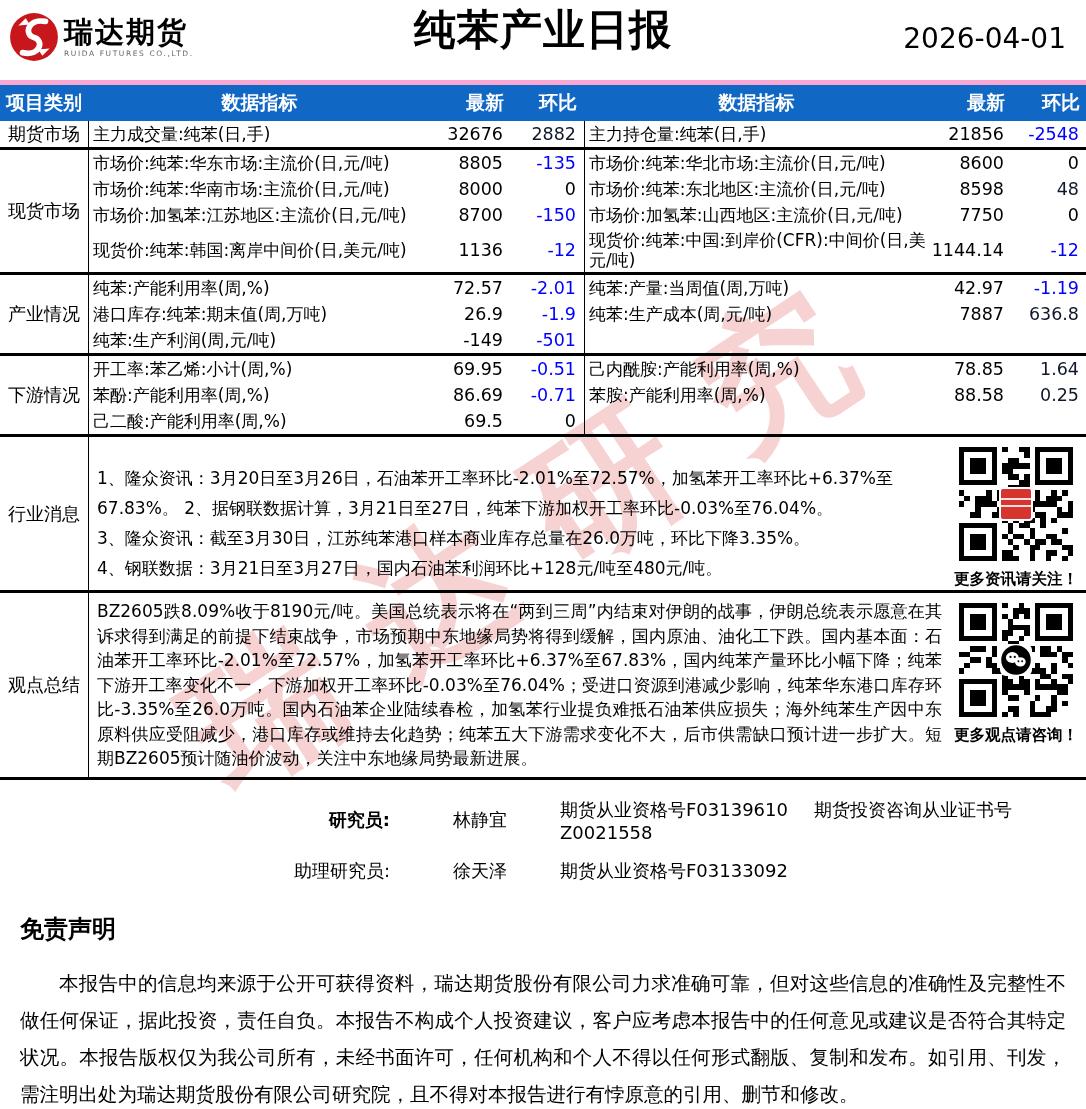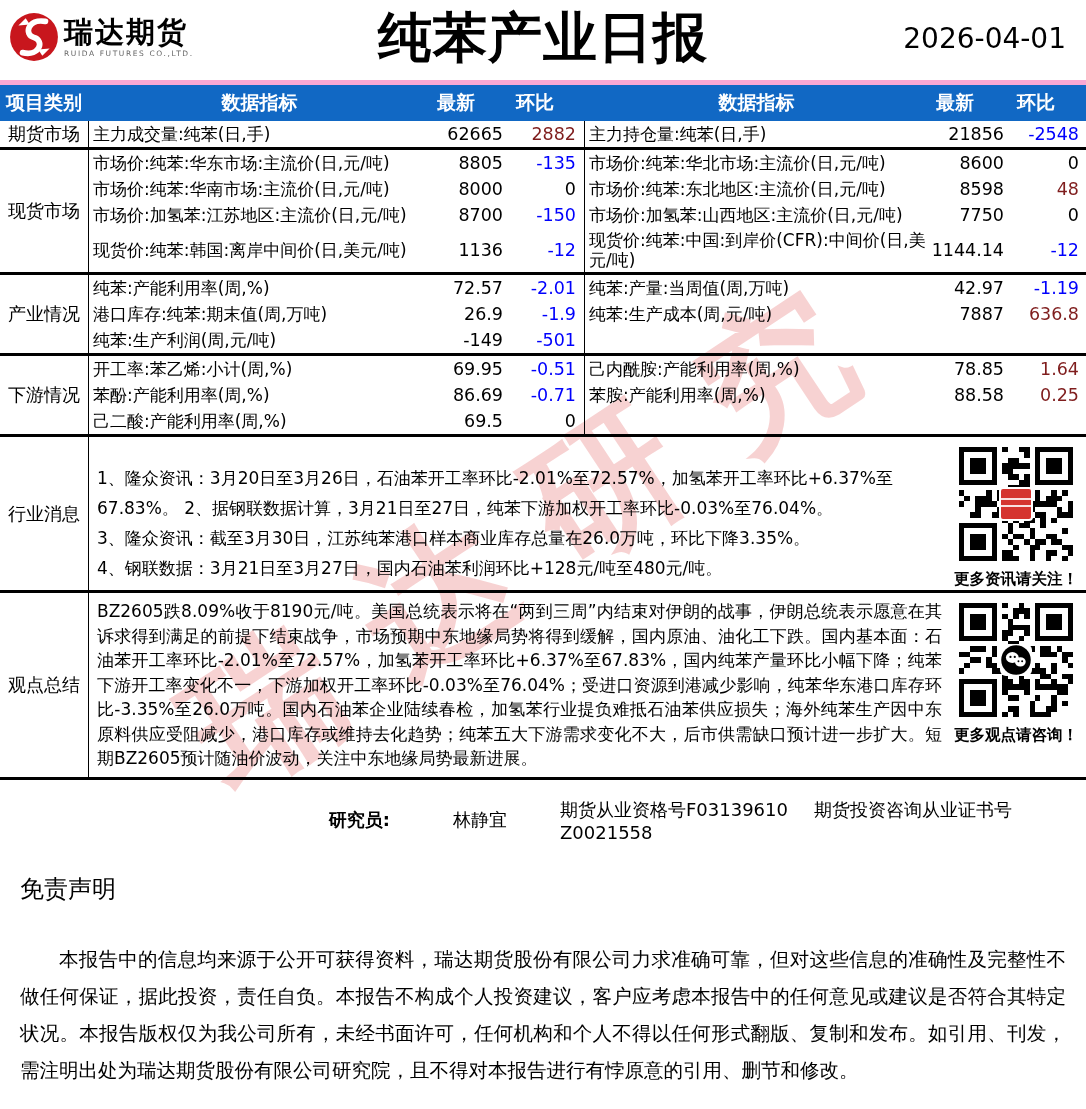--- a/index.html
+++ b/index.html
@@ -10,40 +10,40 @@
   .watermark{position:absolute;left:150px;top:668px;z-index:0;font-size:148px;font-weight:bold;
              color:rgba(228,106,106,0.30);letter-spacing:55px;white-space:nowrap;
              transform:rotate(-33.5deg);transform-origin:0 0;pointer-events:none;}
   
   .rpt-head{position:relative;height:80px;}
   .logo{position:absolute;left:8px;top:11px;display:flex;align-items:center;}
   .logo svg{width:52px;height:52px;}
   .logo-txt{margin-left:4px;display:flex;flex-direction:column;}
   .logo-cn{font-size:29px;font-weight:bold;letter-spacing:2px;line-height:34px;}
   .logo-en{font-size:7.5px;color:#666;letter-spacing:1.6px;line-height:10px;}
-  .rpt-title{position:absolute;left:0;right:0;top:2px;text-align:center;font-size:54px;font-weight:bold;letter-spacing:1px;}
+  .rpt-title{position:absolute;left:0;right:0;top:2px;text-align:center;font-size:42px;font-weight:bold;letter-spacing:1px;}
   .rpt-date{position:absolute;right:20px;top:22px;font-size:28px;font-weight:500;}
   
   .grid-cols{display:grid;grid-template-columns:88px 343px 79px 73px 347px 81px 75px;}
   .thead{background:#1168C4;color:#fff;font-weight:bold;font-size:19px;height:36px;
          border-top:5px solid #f9a8d4;align-items:center;}
   .thead .h{padding:0 6px;}
   .thead .hc{text-align:center;}
-  .thead .hr{}
+  .thead .hr{text-align:right;}
   .section{display:flex;border-bottom:3px solid #000;}
   .cat{width:88px;flex:0 0 88px;border-right:1px solid #000;display:flex;align-items:center;
        justify-content:center;font-size:18px;}
   .rows{flex:1;display:flex;flex-direction:column;}
   .pair{display:grid;grid-template-columns:343px 79px 73px 347px 81px 75px;min-height:26px;}
   .c{display:flex;align-items:center;font-size:17px;line-height:20px;padding:2px 4px;}
   .ind{justify-content:flex-start;}
   .num{justify-content:flex-end;padding-right:8px;font-size:17.5px;}
   .rs{border-left:1px solid #000;}
   .down{color:#0000FD;}
-  .up{color:#7f1d1d;}
+  .up{color:#0f172a;}
   
   .content{flex:1;display:flex;}
   .textcol{flex:1;padding:6px 4px 6px 8px;}
   .news .textcol{padding-top:26px;font-size:17px;line-height:30px;}
   .summary .textcol{font-size:17px;line-height:24.5px;text-align:justify;}
   .para{margin:0;}
   .qrcol{width:140px;flex:0 0 140px;display:flex;flex-direction:column;align-items:center;padding-top:10px;}
   .summary .qrcol{}
   .qr{position:relative;width:114px;height:114px;}
   .qr svg{width:114px;height:114px;display:block;}
@@ -55,21 +55,21 @@
   .qr-caption{margin-top:8px;font-size:15.5px;font-weight:bold;font-family:"DejaVu Serif","Liberation Serif",serif;}
   
   .researchers{margin-top:18px;}
   .res-row{display:grid;grid-template-columns:400px 160px auto;align-items:center;font-size:18px;margin-bottom:16px;}
   .res-label{text-align:right;padding-right:10px;}
   .res-label.bold{font-weight:bold;}
   .res-name{text-align:center;}
   .res-certs span{margin-right:26px;}
   
   .disclaimer{margin-top:30px;padding:0 20px;}
-  .disc-title{font-size:24px;font-weight:normal;margin-bottom:36px;}
+  .disc-title{font-size:24px;font-weight:bold;margin-bottom:20px;}
   .disc-body{font-size:19.5px;line-height:37px;text-indent:2em;text-align:justify;}
 </style>
 </head>
 <body>
 
 <div class="watermark">瑞达研究</div>
 
 <div class="page">
 
   <div class="rpt-head">
@@ -98,21 +98,21 @@
     <div class="h hr">最新</div>
     <div class="h hr">环比</div>
   </div>
 
   <div id="table-body">
       <div class="section">
     <div class="cat">期货市场</div>
     <div class="rows">
           <div class="pair">
     <div class="c ind">主力成交量:纯苯(日,手)</div>
-    <div class="c num">62665</div>
+    <div class="c num">32676</div>
     <div class="c num up">2882</div>
     <div class="c ind rs">主力持仓量:纯苯(日,手)</div>
     <div class="c num">21856</div>
     <div class="c num down">-2548</div>
   </div>
         </div>
   </div>
       <div class="section">
     <div class="cat">现货市场</div>
     <div class="rows">
@@ -503,19 +503,24 @@
     </div>
   </div>
     </div>
 
   <div class="researchers" id="researchers">
       <div class="res-row">
         <div class="res-label bold">研究员:</div>
         <div class="res-name">林静宜</div>
         <div class="res-certs"><span>期货从业资格号F03139610</span><span>期货投资咨询从业证书号Z0021558</span></div>
       </div>
+      <div class="res-row">
+        <div class="res-label">助理研究员:</div>
+        <div class="res-name">徐天泽</div>
+        <div class="res-certs"><span>期货从业资格号F03133092</span></div>
+      </div>
     </div>
 
   <div class="disclaimer">
     <div class="disc-title">免责声明</div>
     <div class="disc-body">本报告中的信息均来源于公开可获得资料，瑞达期货股份有限公司力求准确可靠，但对这些信息的准确性及完整性不做任何保证，据此投资，责任自负。本报告不构成个人投资建议，客户应考虑本报告中的任何意见或建议是否符合其特定状况。本报告版权仅为我公司所有，未经书面许可，任何机构和个人不得以任何形式翻版、复制和发布。如引用、刊发，需注明出处为瑞达期货股份有限公司研究院，且不得对本报告进行有悖原意的引用、删节和修改。</div>
   </div>
 </div>
 
 </body></html>

